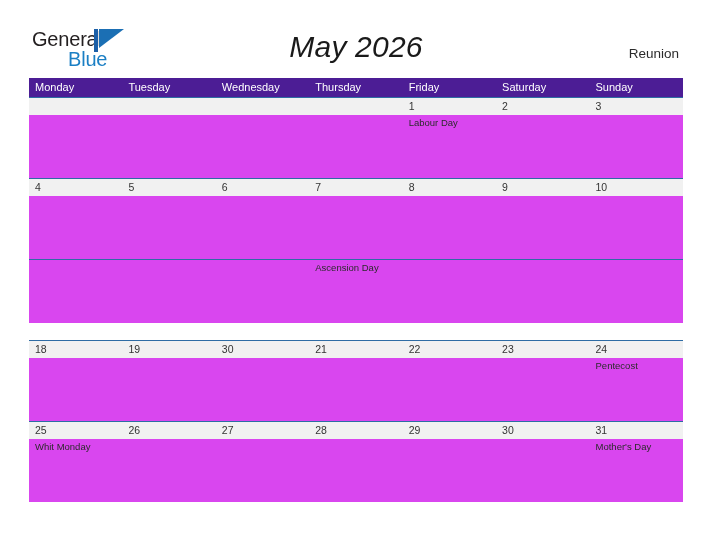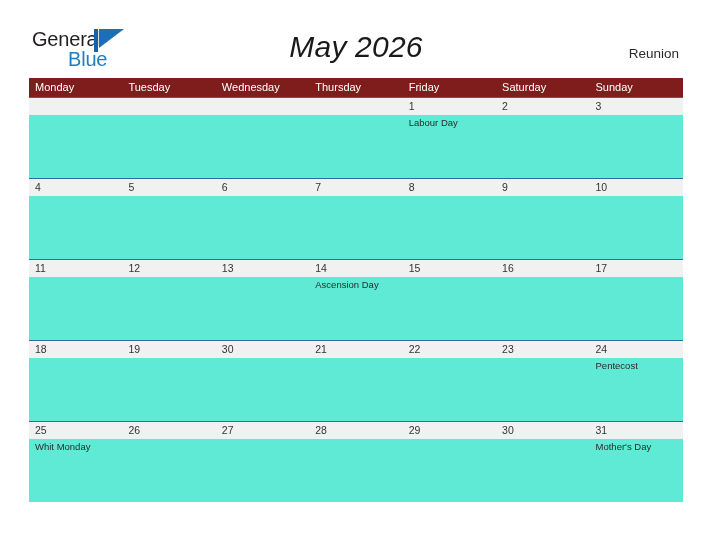--- a/index.html
+++ b/index.html
@@ -87,21 +87,21 @@
   
   .calendar {
     position: absolute;
     left: 29px;
     top: 78px;
     width: 654px;
   }
 
   .dow-row {
     display: flex;
-    background: #7f1d1d;
+    background: #4c1d95;
     height: 19px;
   }
   .dow-cell {
     flex: 1 1 0;
     color: #ffffff;
     font-size: 11px;
     line-height: 19px;
     padding-left: 6px;
     box-sizing: border-box;
     white-space: nowrap;
@@ -117,21 +117,21 @@
   .week-row:first-of-type {
     border-top: none;
   }
   .week-row .date-strip {
     display: flex;
     background: #f1f1f1;
     height: 17px;
   }
   .week-row .body-strip {
     display: flex;
-    background: #5eead4;
+    background: #d946ef;
     height: 63px;
   }
   .date-cell {
     flex: 1 1 0;
     font-size: 10.5px;
     color: #333333;
     line-height: 17px;
     padding-left: 6px;
     box-sizing: border-box;
   }
@@ -245,29 +245,20 @@
         <div class="event-cell">
             <span class="event-text"></span>
           </div>
         <div class="event-cell">
             <span class="event-text"></span>
           </div>
       </div>
     </div>
 
     <div class="week-row">
-      <div class="date-strip">
-        <div class="date-cell">11</div>
-        <div class="date-cell">12</div>
-        <div class="date-cell">13</div>
-        <div class="date-cell">14</div>
-        <div class="date-cell">15</div>
-        <div class="date-cell">16</div>
-        <div class="date-cell">17</div>
-      </div>
       <div class="body-strip">
         <div class="event-cell">
             <span class="event-text"></span>
           </div>
         <div class="event-cell">
             <span class="event-text"></span>
           </div>
         <div class="event-cell">
             <span class="event-text"></span>
           </div>

